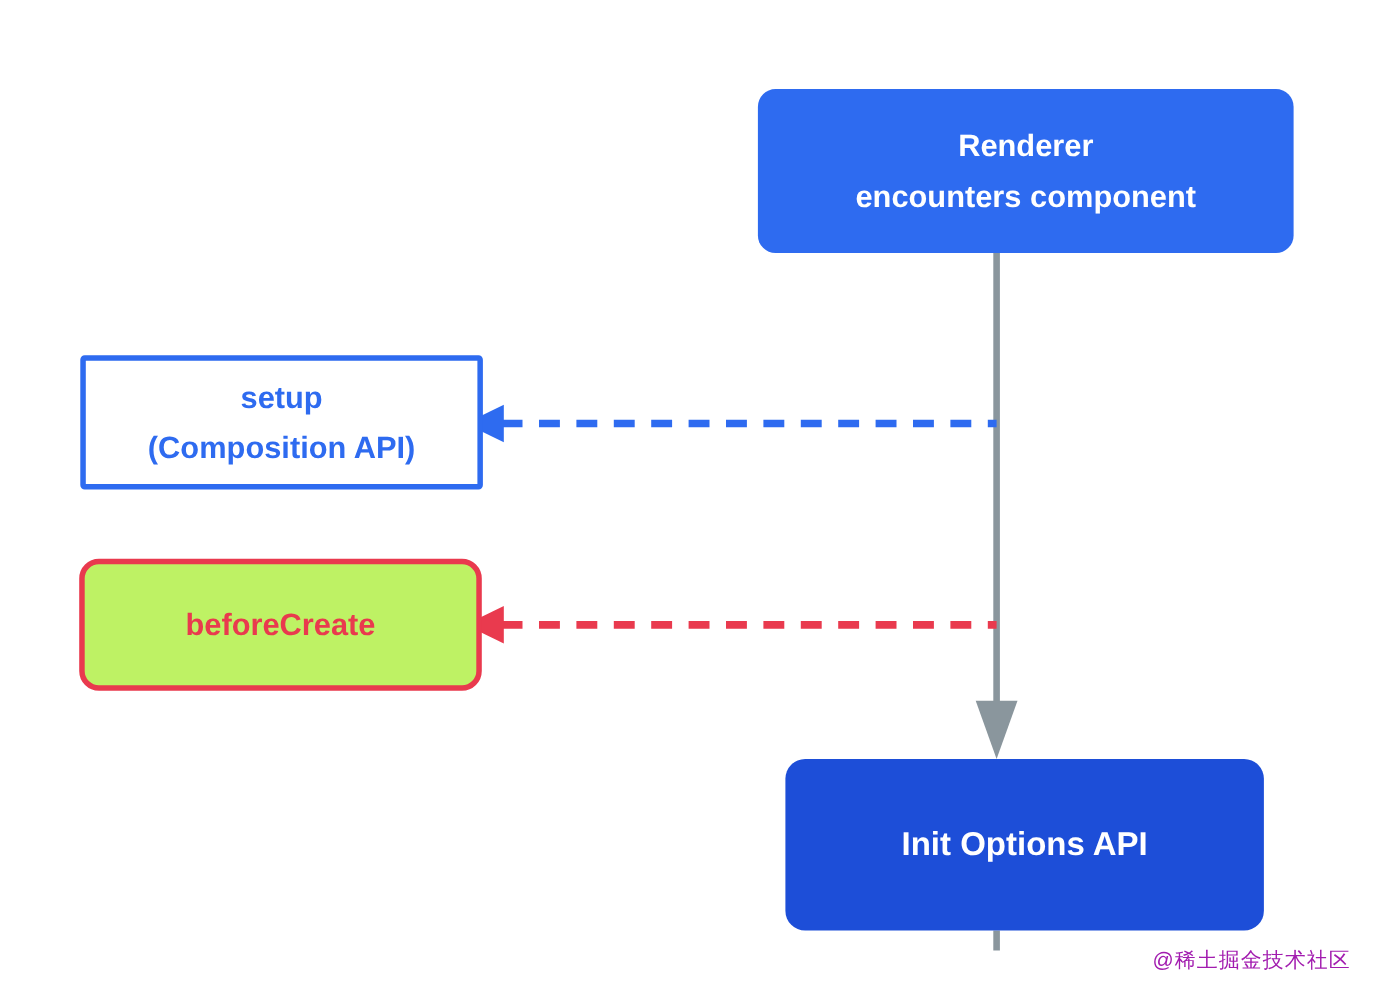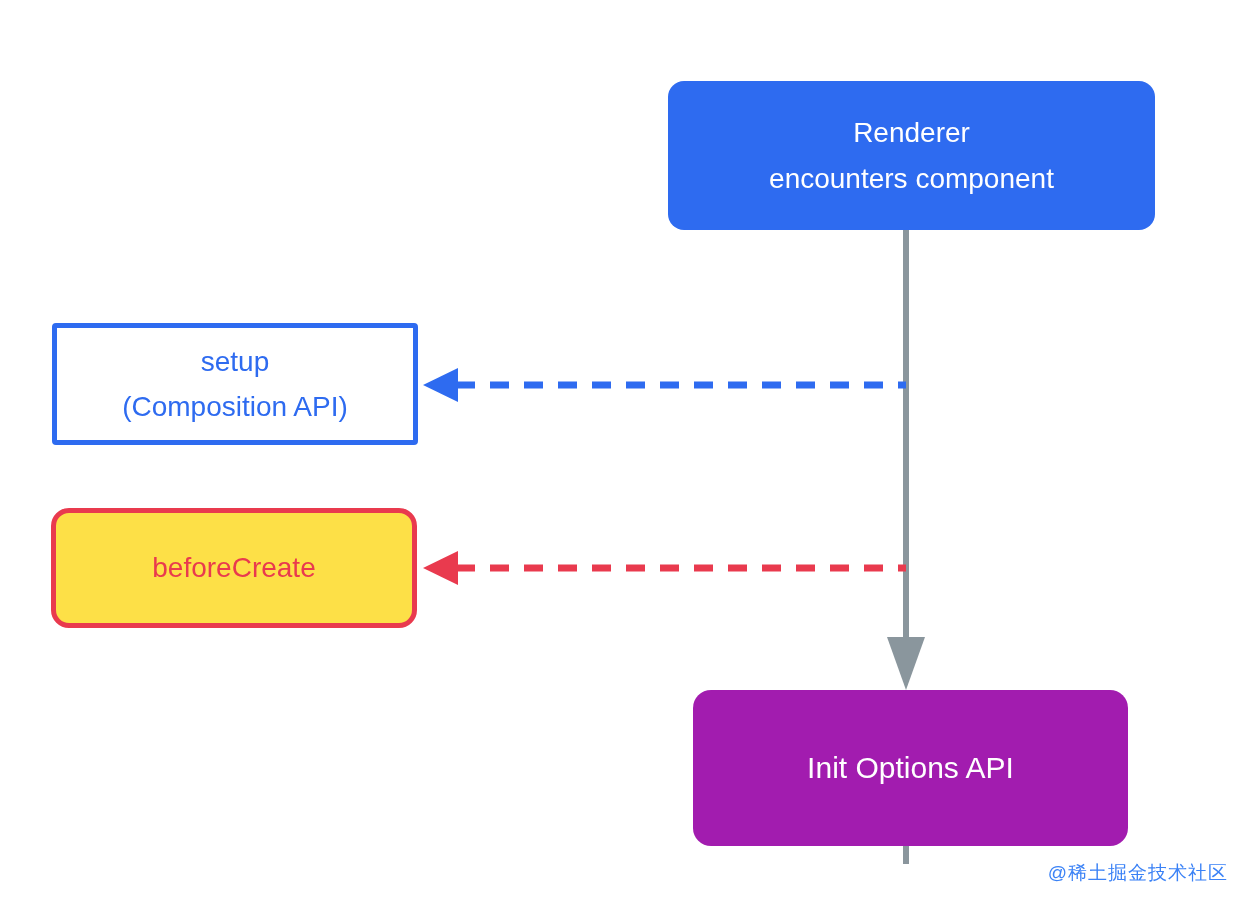--- a/index.html
+++ b/index.html
@@ -24,22 +24,23 @@
     pointer-events: none;
   }
   .node {
     position: absolute;
     box-sizing: border-box;
     display: flex;
     align-items: center;
     justify-content: center;
     text-align: center;
     white-space: pre-line;
-    font-weight: 400;
+    font-weight: 700;
     line-height: 1.62;
+    margin-left: 21px;
   }
   .node-renderer {
     left: 668px;
     top: 81px;
     width: 487px;
     height: 149px;
     border-radius: 16px;
     background: #2e6bf0;
     color: #ffffff;
     font-size: 28px;
@@ -55,21 +56,21 @@
     color: #2e6bf0;
     font-size: 28px;
   }
   .node-before-create {
     left: 51px;
     top: 508px;
     width: 366px;
     height: 120px;
     border: 5px solid #e93a4e;
     border-radius: 18px;
-    background: #fde047;
+    background: #bef264;
     color: #e93a4e;
     font-size: 28px;
   }
   .node-init-options {
     left: 693px;
     top: 690px;
     width: 435px;
     height: 156px;
     border-radius: 18px;
     background: #09ad73;
@@ -104,17 +105,17 @@
   </svg>
 
   <div class="node node-renderer" style="background-color: rgb(46, 107, 240); color: rgb(255, 255, 255);">Renderer
 encounters component</div>
 
   <div class="node node-setup" style="border-color: rgb(46, 107, 240); color: rgb(46, 107, 240);">setup
 (Composition API)</div>
 
   <div class="node node-before-create" style="border-color: rgb(233, 58, 78); color: rgb(233, 58, 78);">beforeCreate</div>
 
-  <div class="node node-init-options" style="background-color: #a21caf; color: rgb(255, 255, 255);">Init Options API</div>
+  <div class="node node-init-options" style="background-color: #1d4ed8; color: rgb(255, 255, 255);">Init Options API</div>
 
-  <div class="watermark" style="color: #3b82f6;">@稀土掘金技术社区</div>
+  <div class="watermark" style="color: #a21caf;">@稀土掘金技术社区</div>
 
 </div>
 
 </body></html>

